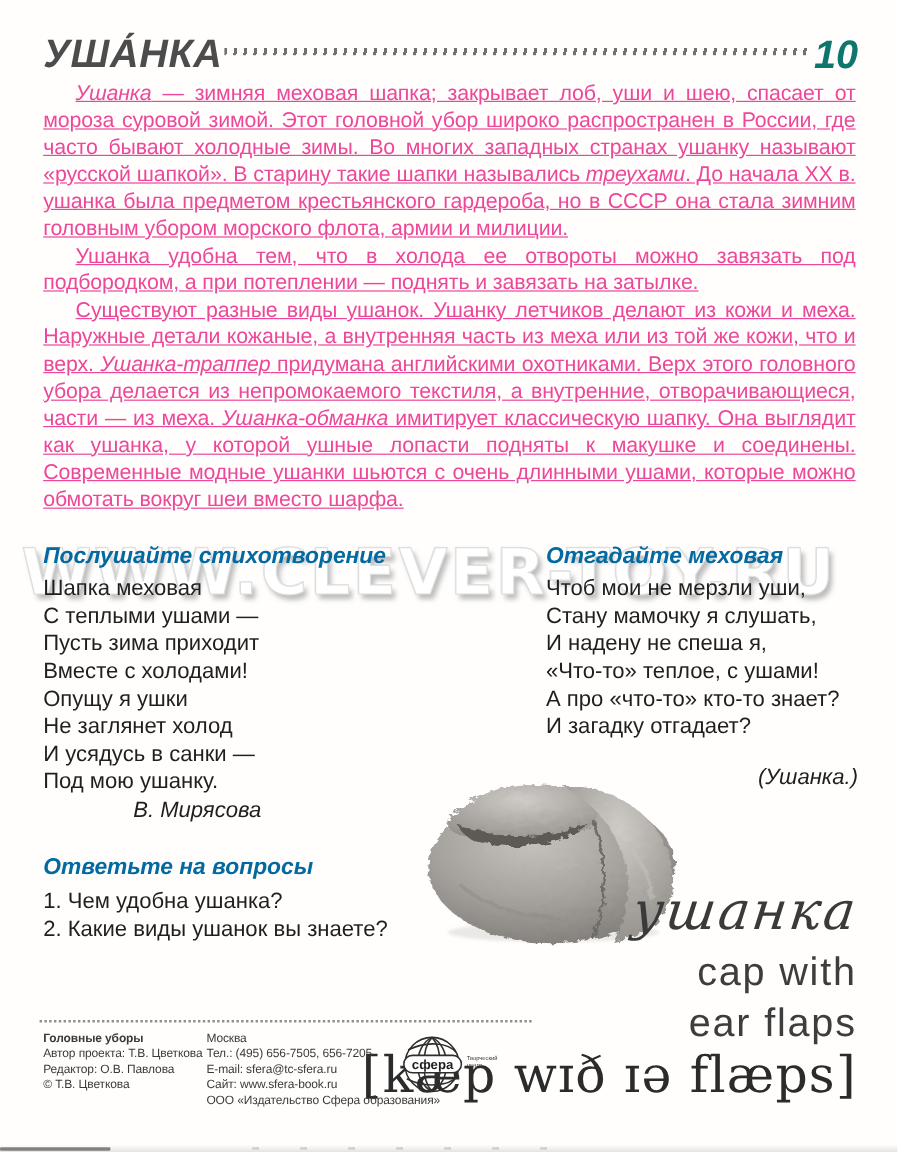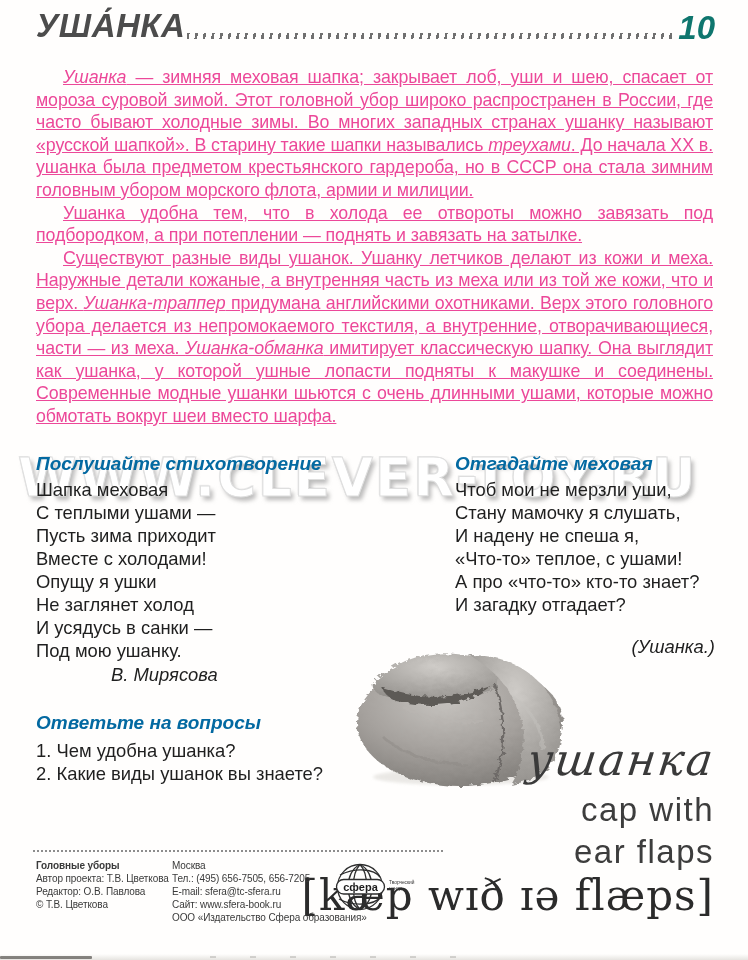--- a/index.html
+++ b/index.html
@@ -14,22 +14,22 @@
   
   .watermark {
     position:absolute; top:447px; left:18px; width:716px; z-index:0;
     font-family:"DejaVu Sans", sans-serif; font-weight:bold;
     font-size:53px; letter-spacing:2px; white-space:nowrap;
     color:#ffffff; -webkit-text-stroke:1px #dedede;
     text-shadow:3px 4px 4px rgba(143,143,143,0.6), -1px -1px 0 rgba(230,230,230,0.8);
   }
 
   
-  .header { position:absolute; top:9px; left:36px; right:33px;
-    display:flex; align-items:flex-end; gap:2px; }
+  .header { position:absolute; top:28px; left:36px; right:33px;
+    display:flex; align-items:center; gap:2px; }
   .title { font-size:33px; font-weight:bold; font-style:italic;
     color:#4c4c4c; line-height:1.05; letter-spacing:0.5px; }
   .leader { flex:1; height:6px; margin-bottom:5px; opacity:.85;
     background:repeating-linear-gradient(100deg,#575757 0 2.6px, transparent 2.6px 8.2px); }
   .pagenum { font-size:33px; font-style:italic; font-weight:bold;
     color:#0f766e; line-height:1; }
 
   
   .article { position:absolute; top:66px; left:36px; width:677px;
     font-size:17.8px; line-height:22.6px; text-align:justify;

